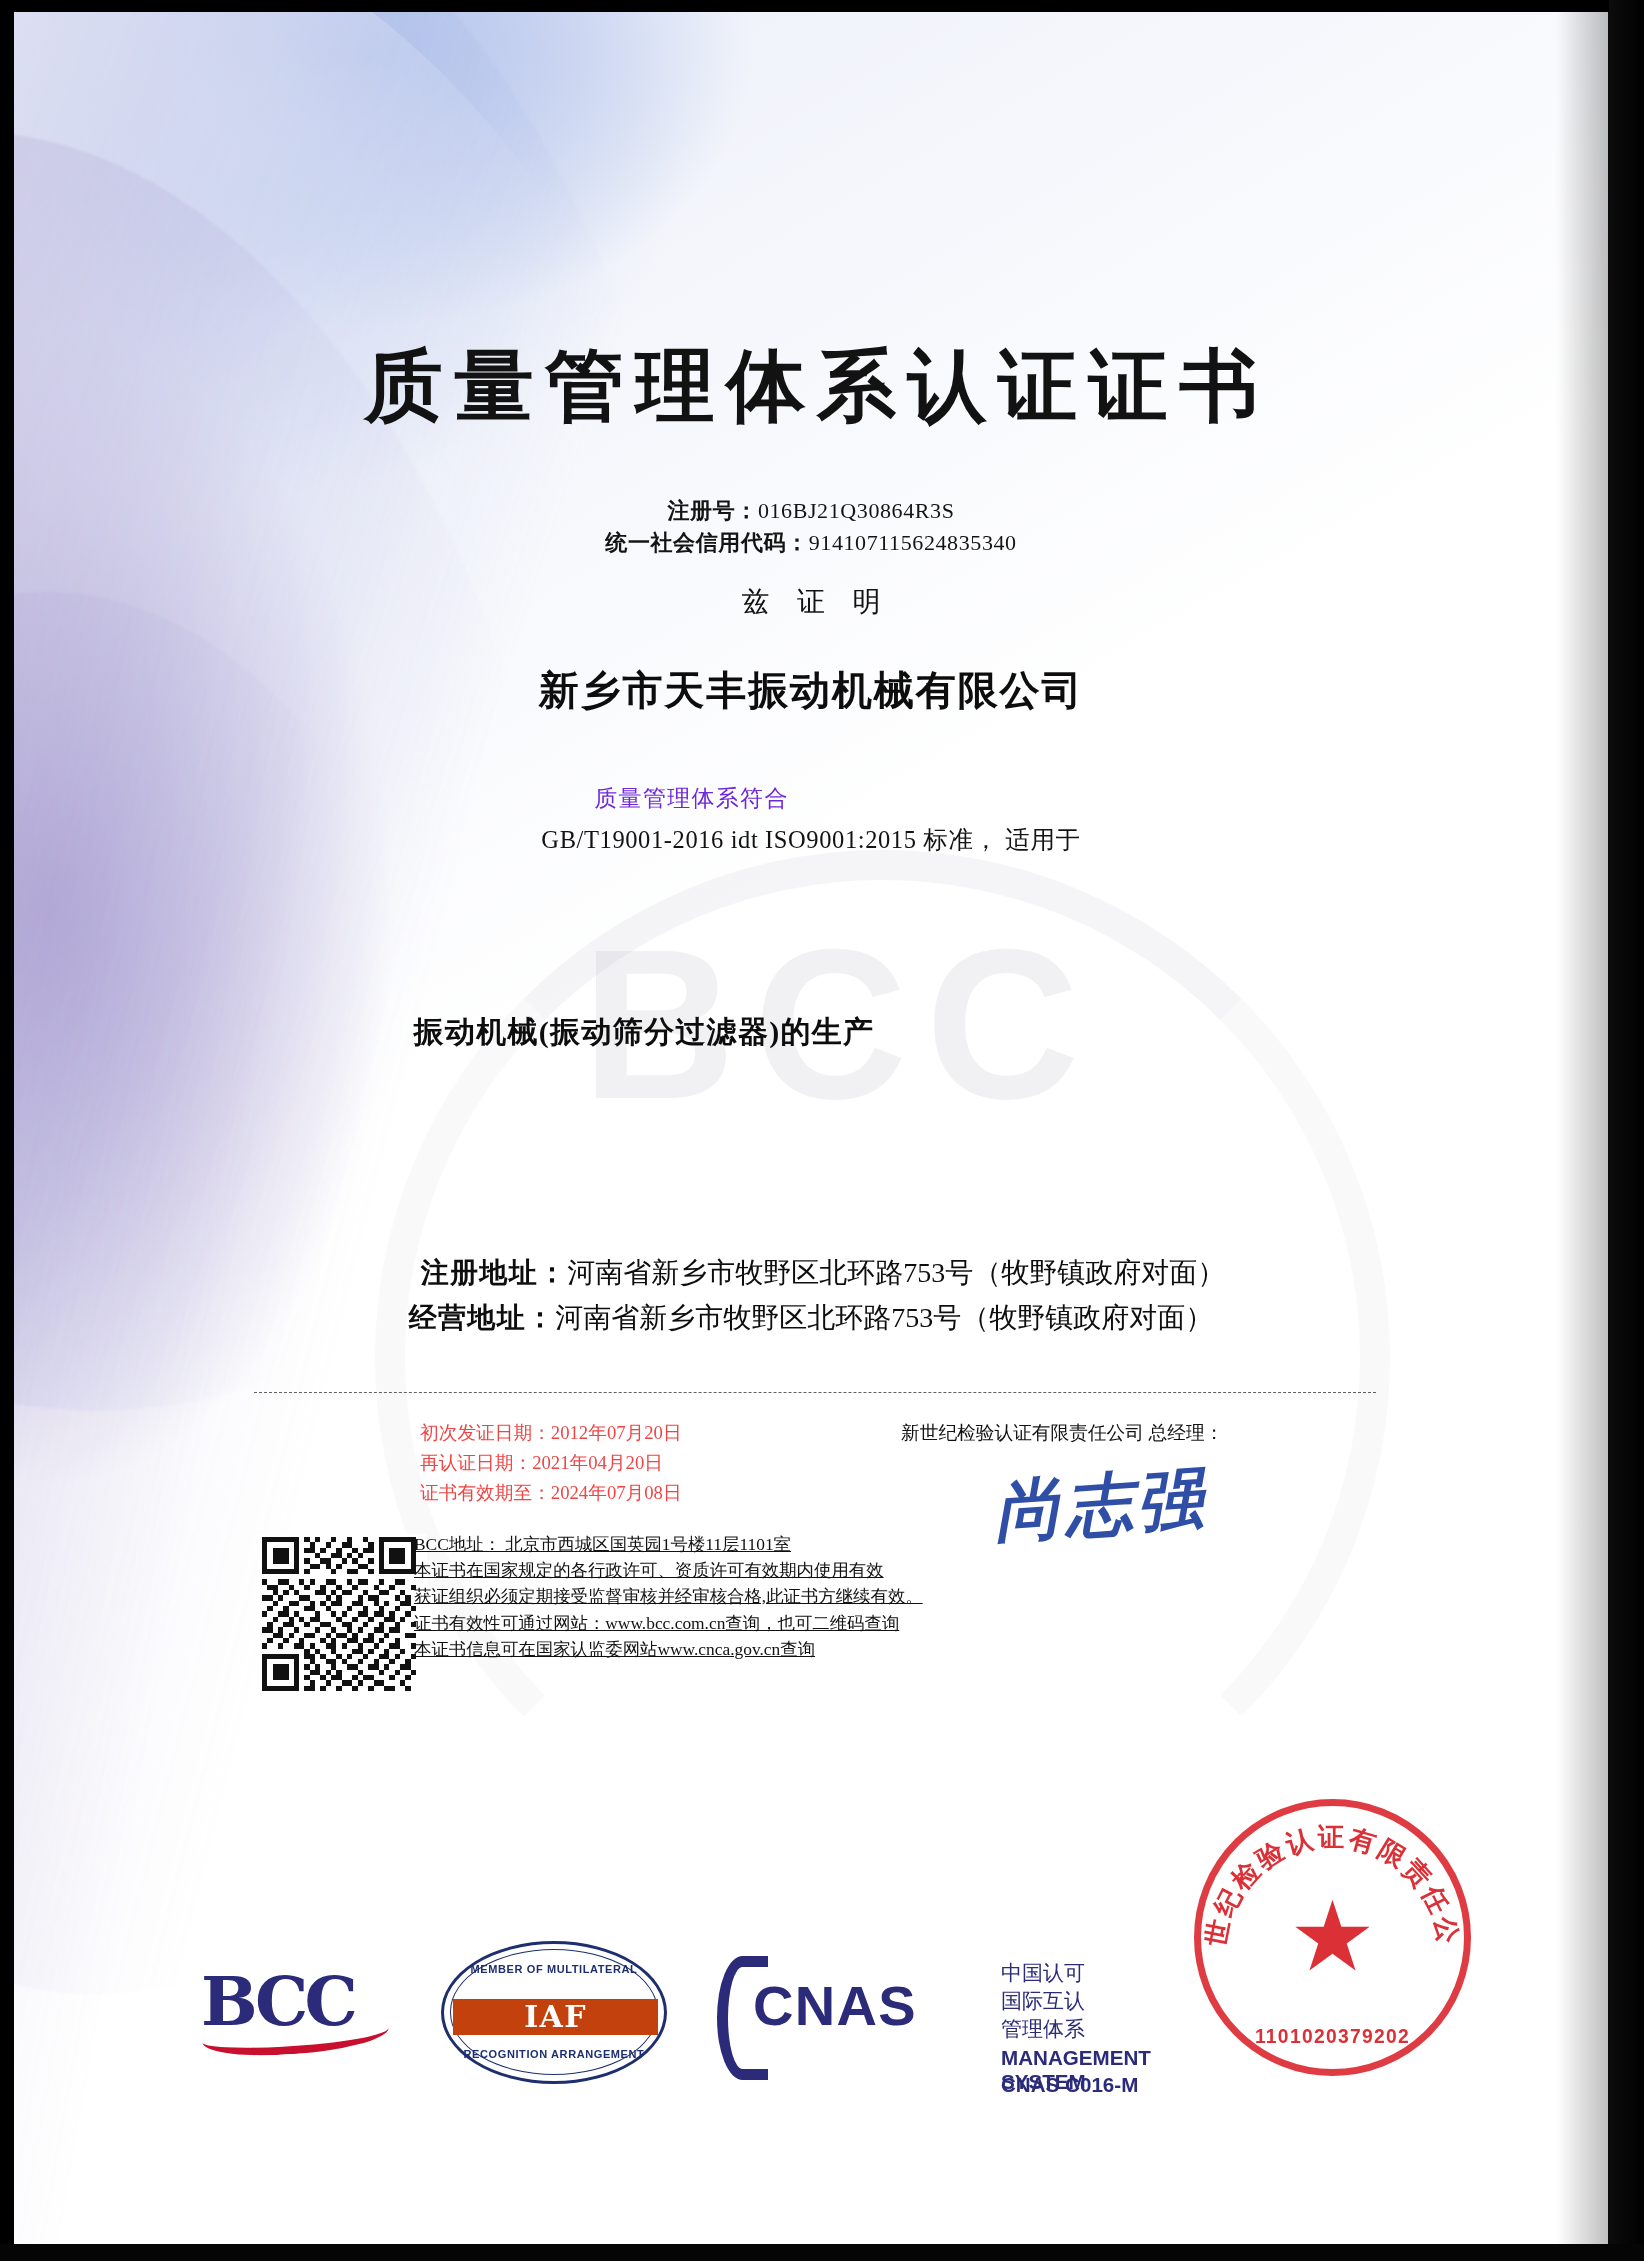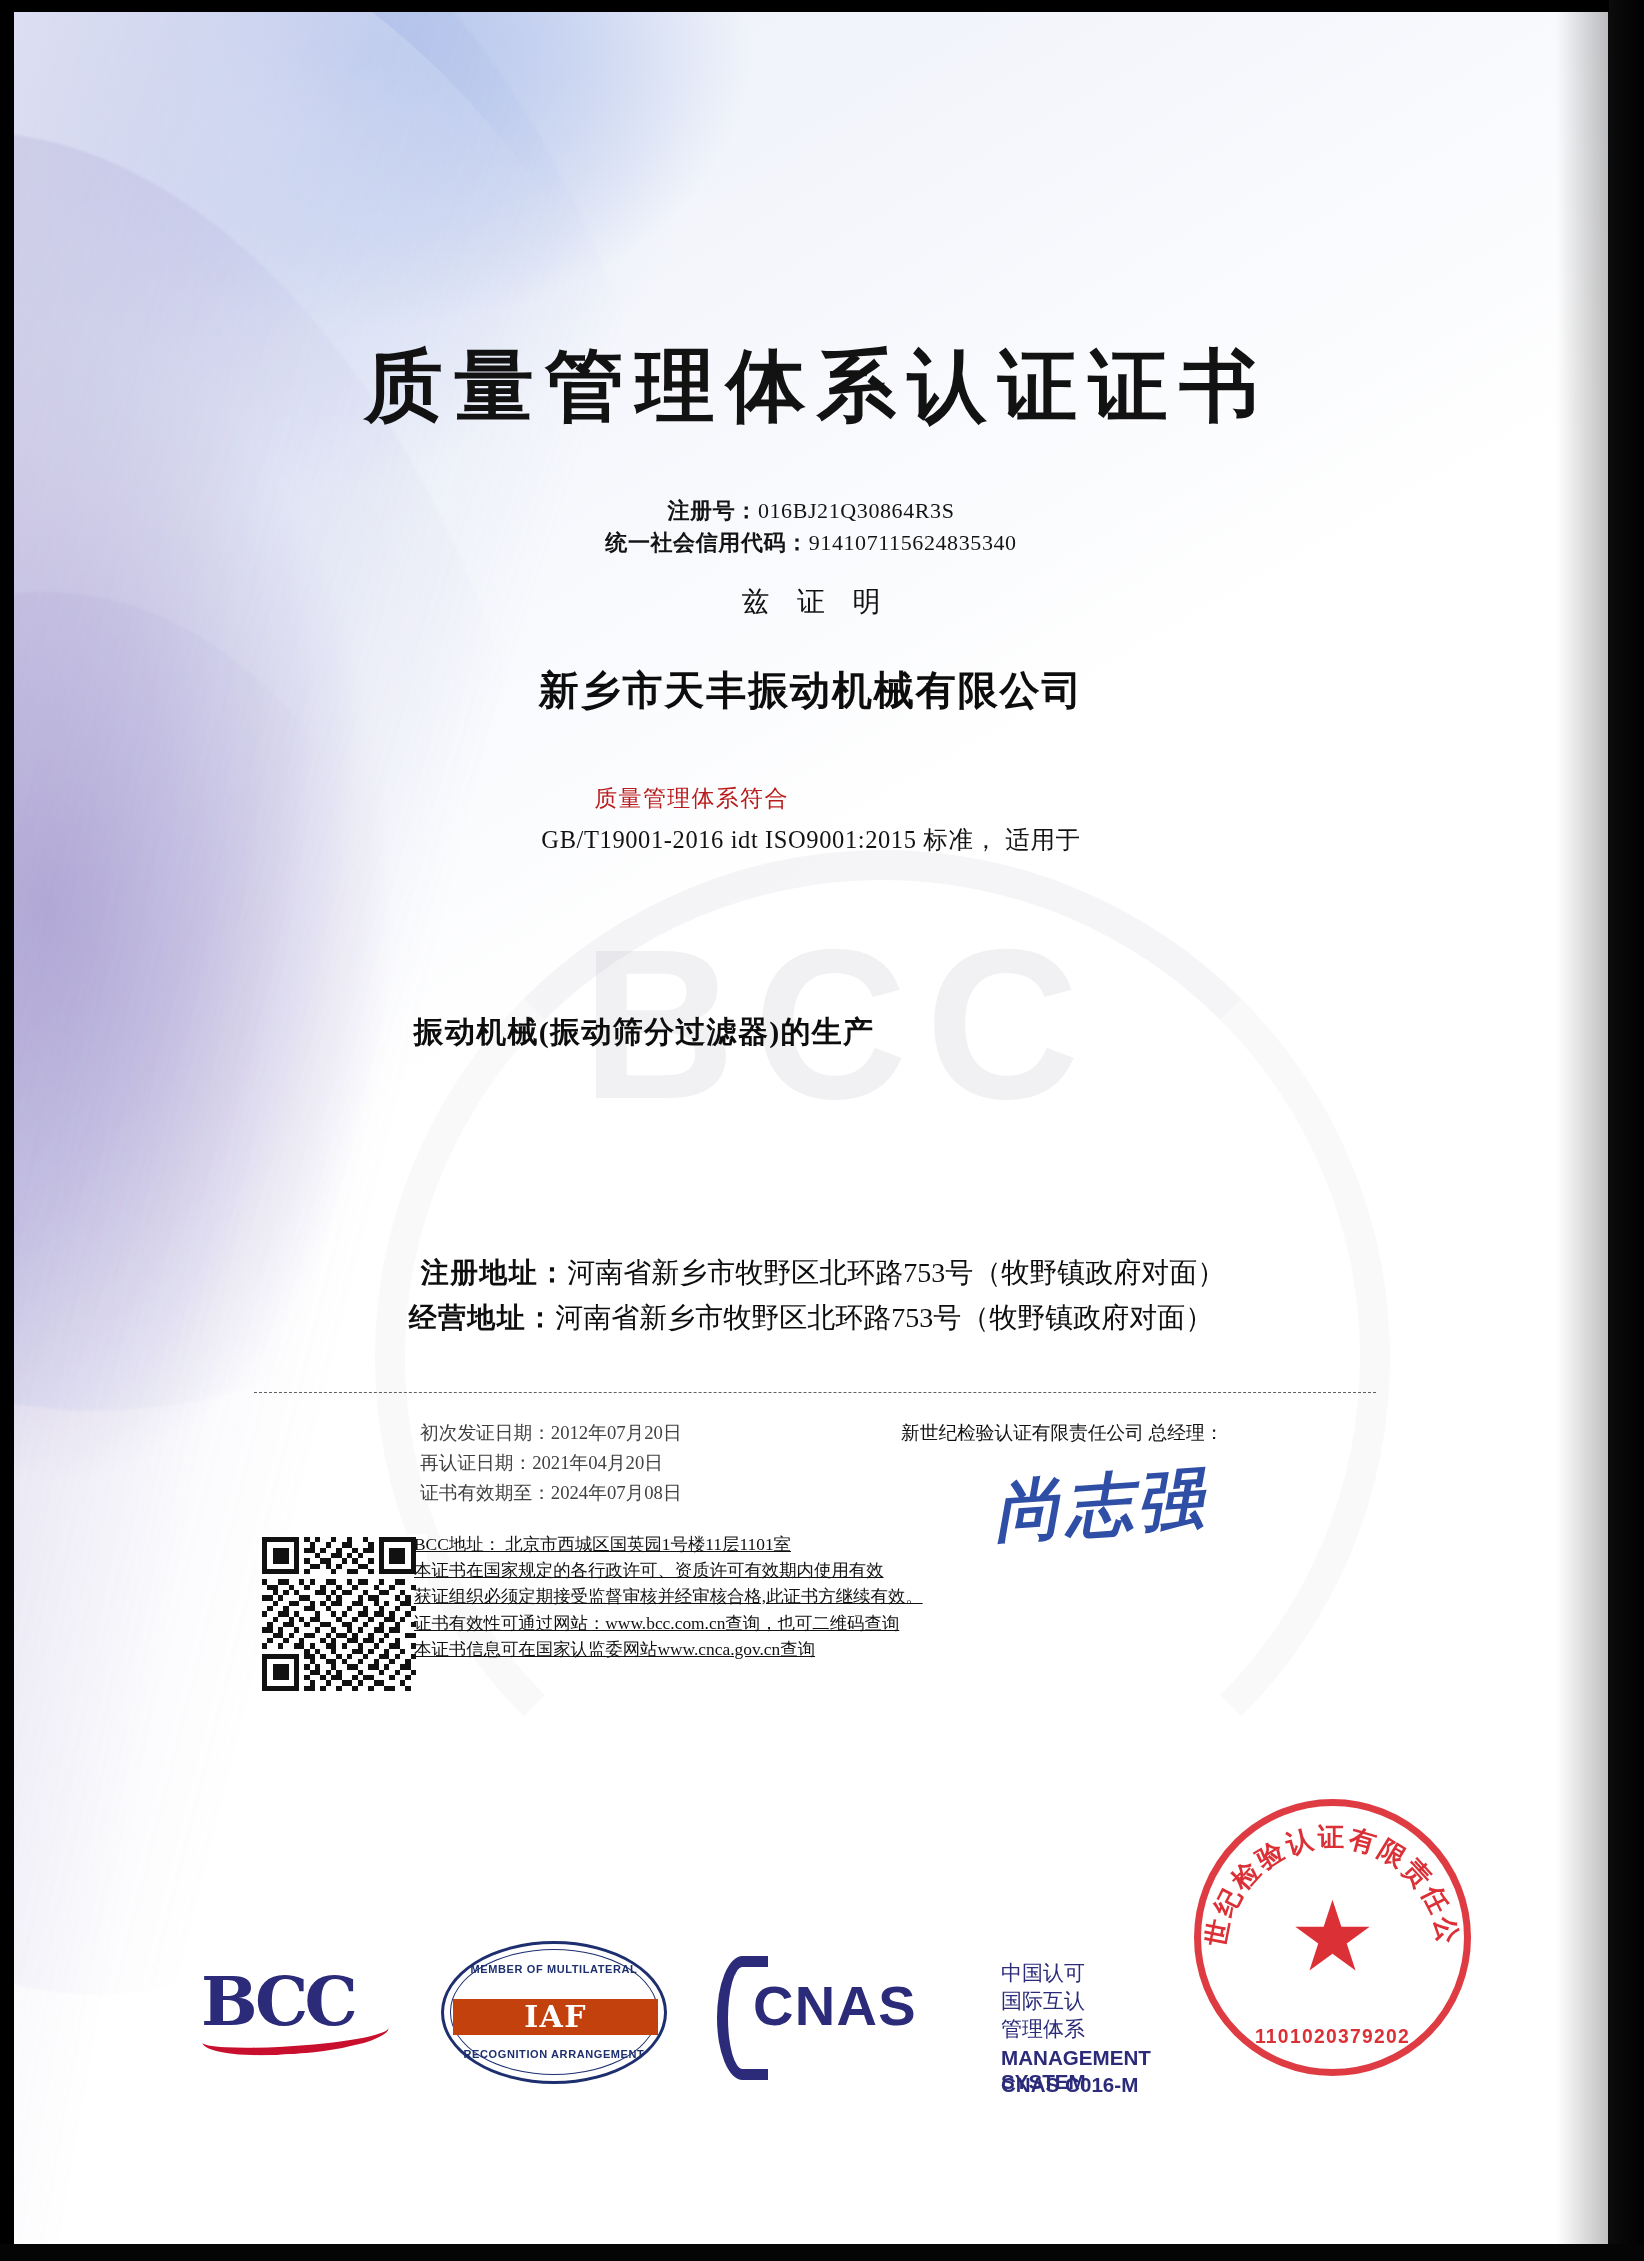--- a/index.html
+++ b/index.html
@@ -157,21 +157,21 @@
   }
 
   .conform-1 {
     position: absolute;
     top: 771px;
     left: 0;
     width: 1355px;
     text-align: center;
     font-size: 23px;
     letter-spacing: 1.3px;
-    color: #b91c1c;
+    color: #6d28d9;
   }
   .conform-2 {
     position: absolute;
     top: 811px;
     left: 0;
     width: 1594px;
     text-align: center;
     font-size: 24.5px;
     letter-spacing: 0.6px;
     color: #131313;
@@ -209,21 +209,21 @@
     border-top: 1.3px dashed #3a3a3a;
     opacity: .8;
   }
 
   .dates {
     position: absolute;
     left: 406px;
     top: 1406px;
     font-size: 18.7px;
     line-height: 30px;
-    color: #404040;
+    color: #ef4444;
     white-space: nowrap;
   }
   .dates .row { display: block; }
   .dates .dlabel { letter-spacing: 0px; }
 
   .issuer {
     position: absolute;
     left: 887px;
     top: 1406px;
     font-size: 18.7px;

